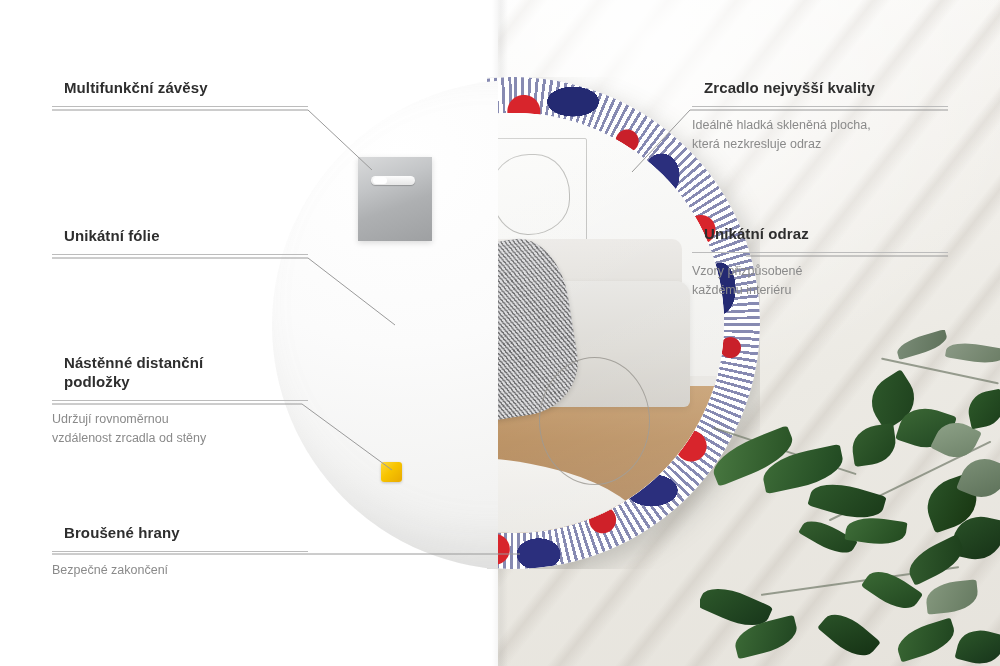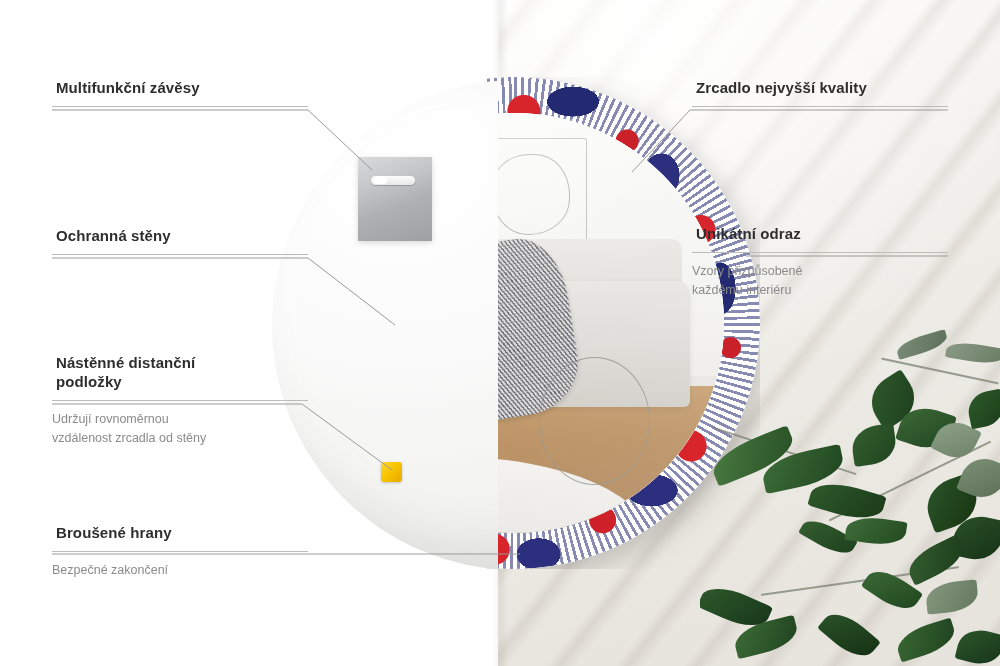--- a/index.html
+++ b/index.html
@@ -178,21 +178,21 @@
   .pad{
     position:absolute;left:381px;top:462px;width:21px;height:20px;
     border-radius:3px;
     background:linear-gradient(135deg,#ffd83a 0%,#f7c400 45%,#e8a900 100%);
     box-shadow:0 1px 3px rgba(0,0,0,0.20);
   }
 
   
   .callout{position:absolute;}
   .callout h3{
-    margin:0 0 9px 4px;
+    margin:0 0 9px 12px;
     font-size:15px;font-weight:bold;color:#2e2e2e;line-height:1.28;
     letter-spacing:0.1px;
   }
   .callout .rule{height:1px;background:#bcbcbc;width:100%;}
   .callout p{
     margin:9px 0 0 0;
     font-size:12.5px;color:#8a8a8a;line-height:1.52;font-weight:normal;
   }
   .left-block{text-align:left;}
   .right-block{text-align:left;}
@@ -283,39 +283,40 @@
       <path d="M948,256 L746,256"></path>
     </g>
   </svg>
 
   <div class="callout left-block" style="left:52px;top:78px;width:256px;">
     <h3>Multifunkční závěsy</h3>
     <div class="rule"></div>
   </div>
 
   <div class="callout left-block" style="left:52px;top:226px;width:256px;">
-    <h3>Ochranná stěny</h3>
+    <h3>Unikátní fólie</h3>
     <div class="rule"></div>
   </div>
 
   <div class="callout left-block" style="left:52px;top:523px;width:256px;">
     <h3>Broušené hrany</h3>
     <div class="rule"></div>
     <p>Bezpečné zakončení</p>
   </div>
 
   <div class="callout left-block" style="left:52px;top:353px;width:256px;">
     <h3>Nástěnné distanční<br>podložky</h3>
     <div class="rule"></div>
     <p>Udržují rovnoměrnou<br>vzdálenost zrcadla od stěny</p>
   </div>
 
   <div class="callout right-block" style="left:692px;top:78px;width:256px;">
     <h3>Zrcadlo nejvyšší kvality</h3>
     <div class="rule"></div>
+    <p>Ideálně hladká skleněná plocha,<br>která nezkresluje odraz</p>
   </div>
 
   <div class="callout right-block" style="left:692px;top:224px;width:256px;">
     <h3>Unikátní odraz</h3>
     <div class="rule"></div>
     <p>Vzory přizpůsobené<br>každému interiéru</p>
   </div>
 
 </div>
 

